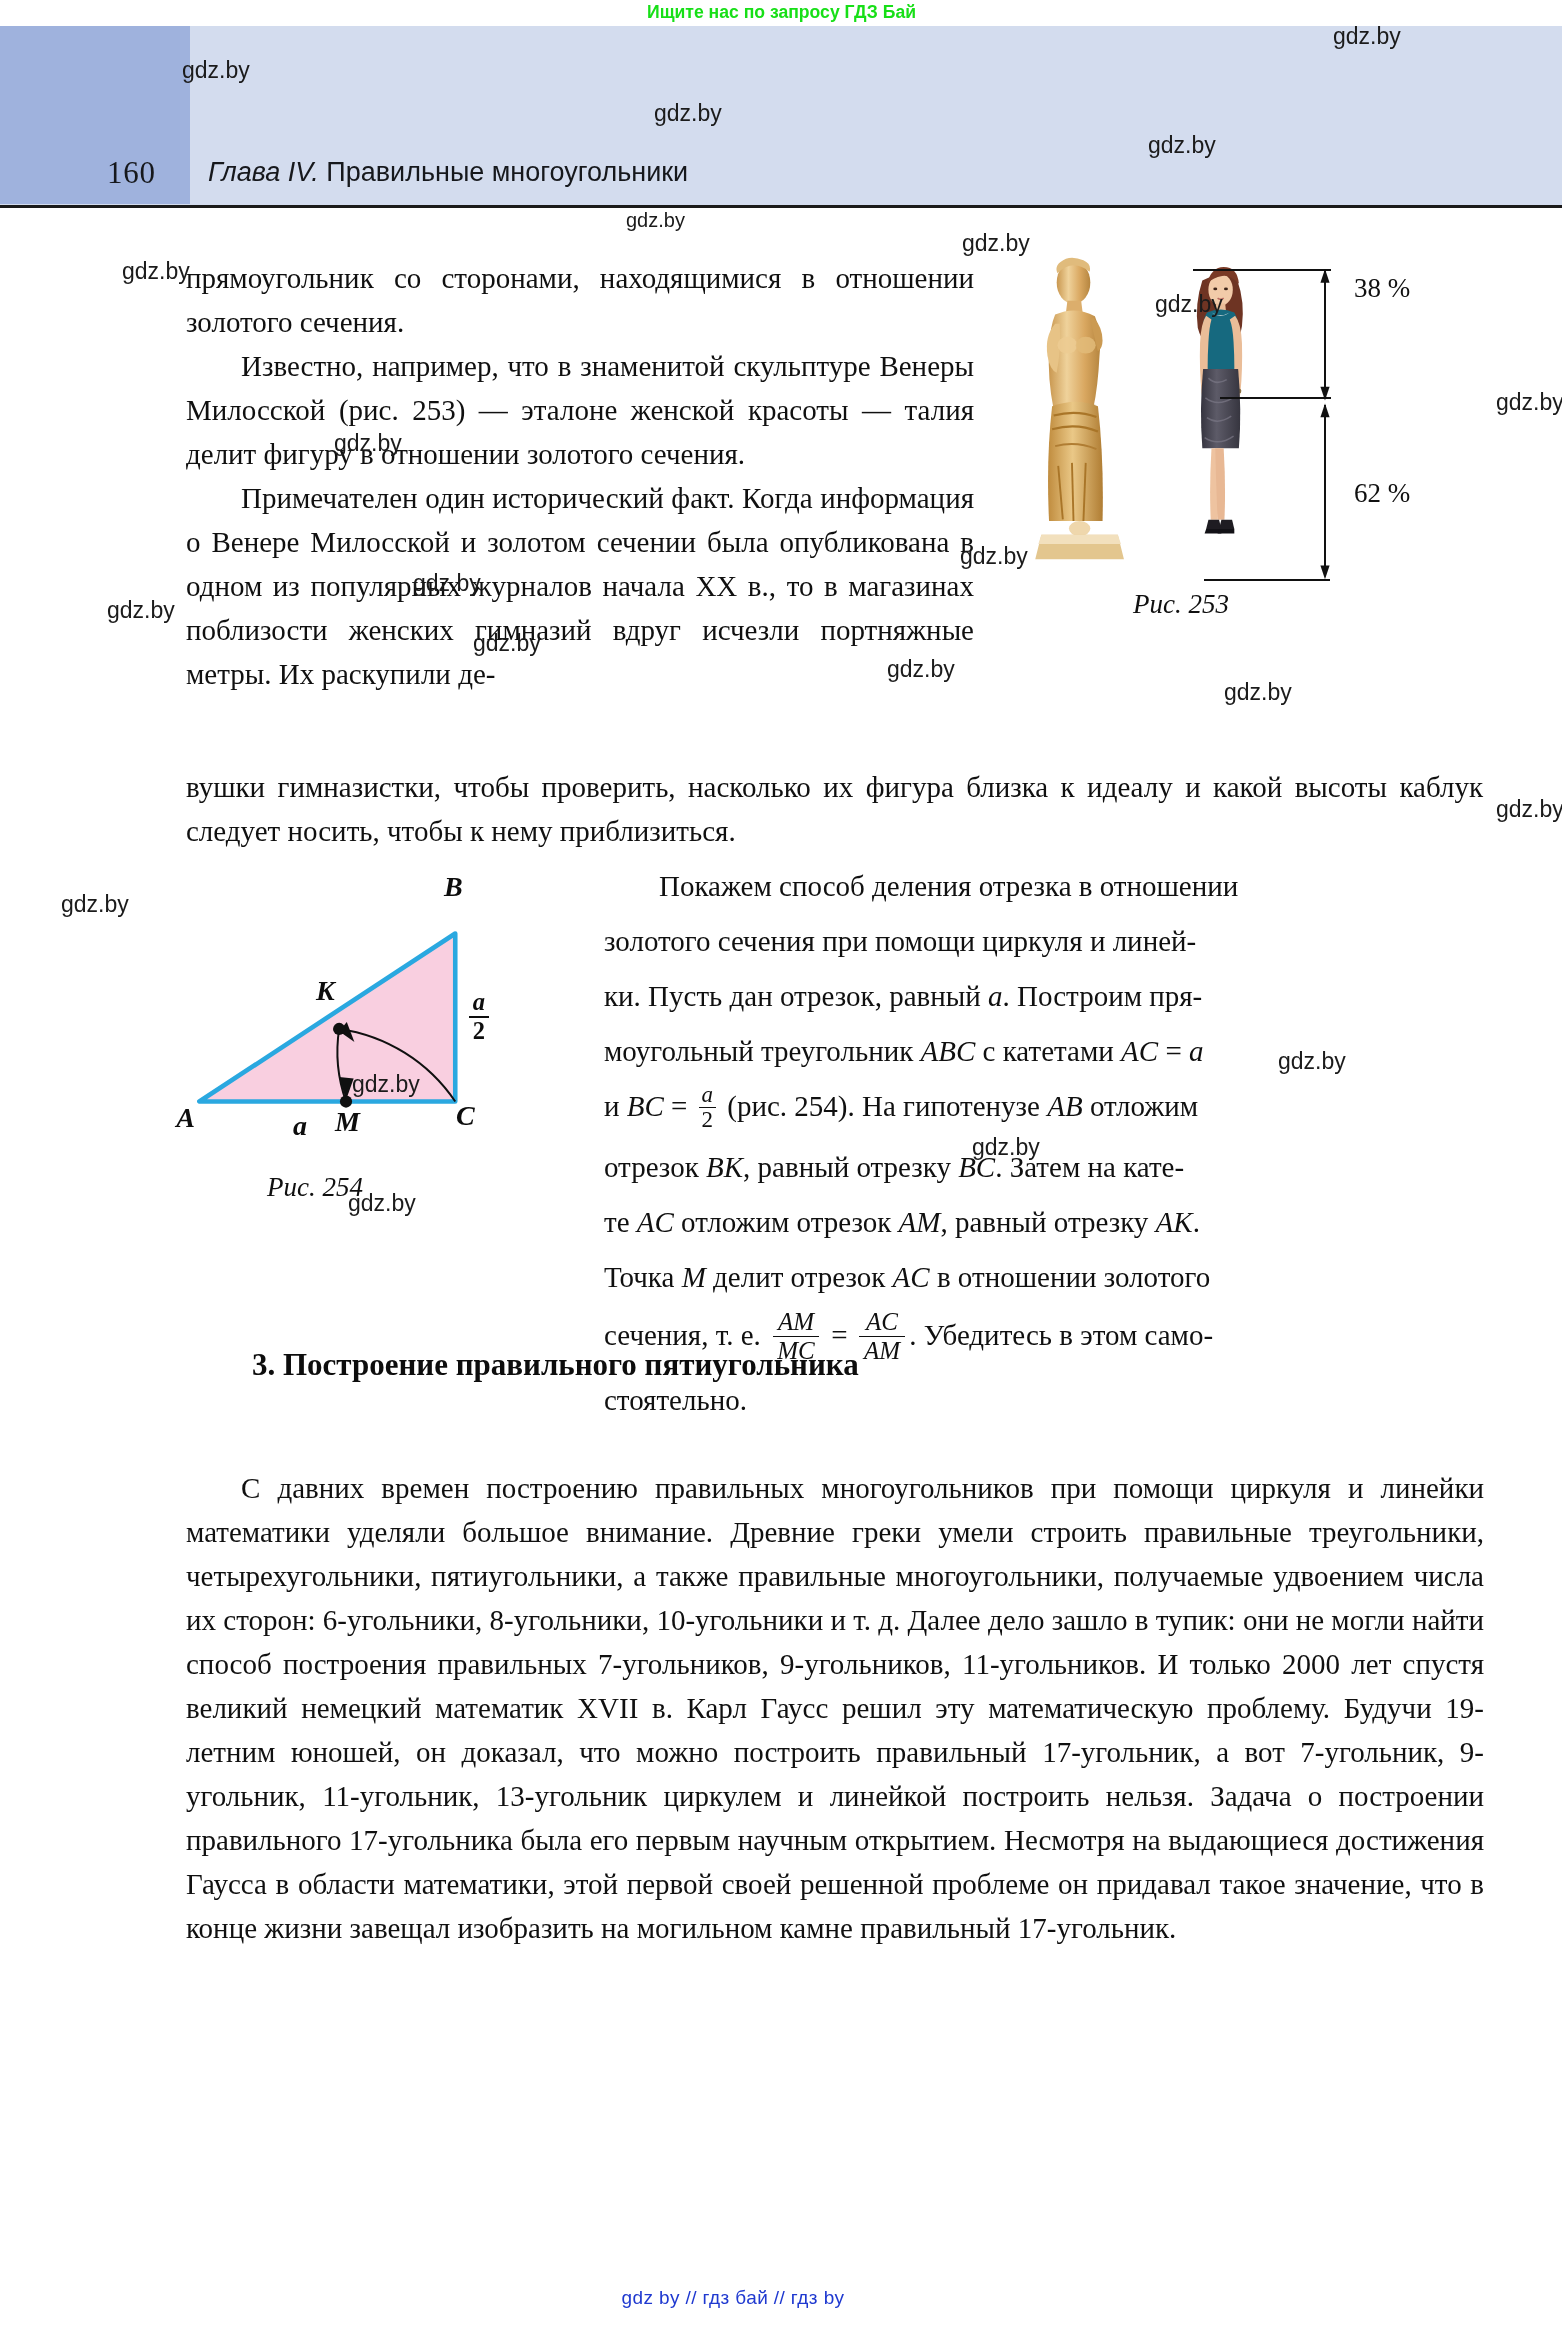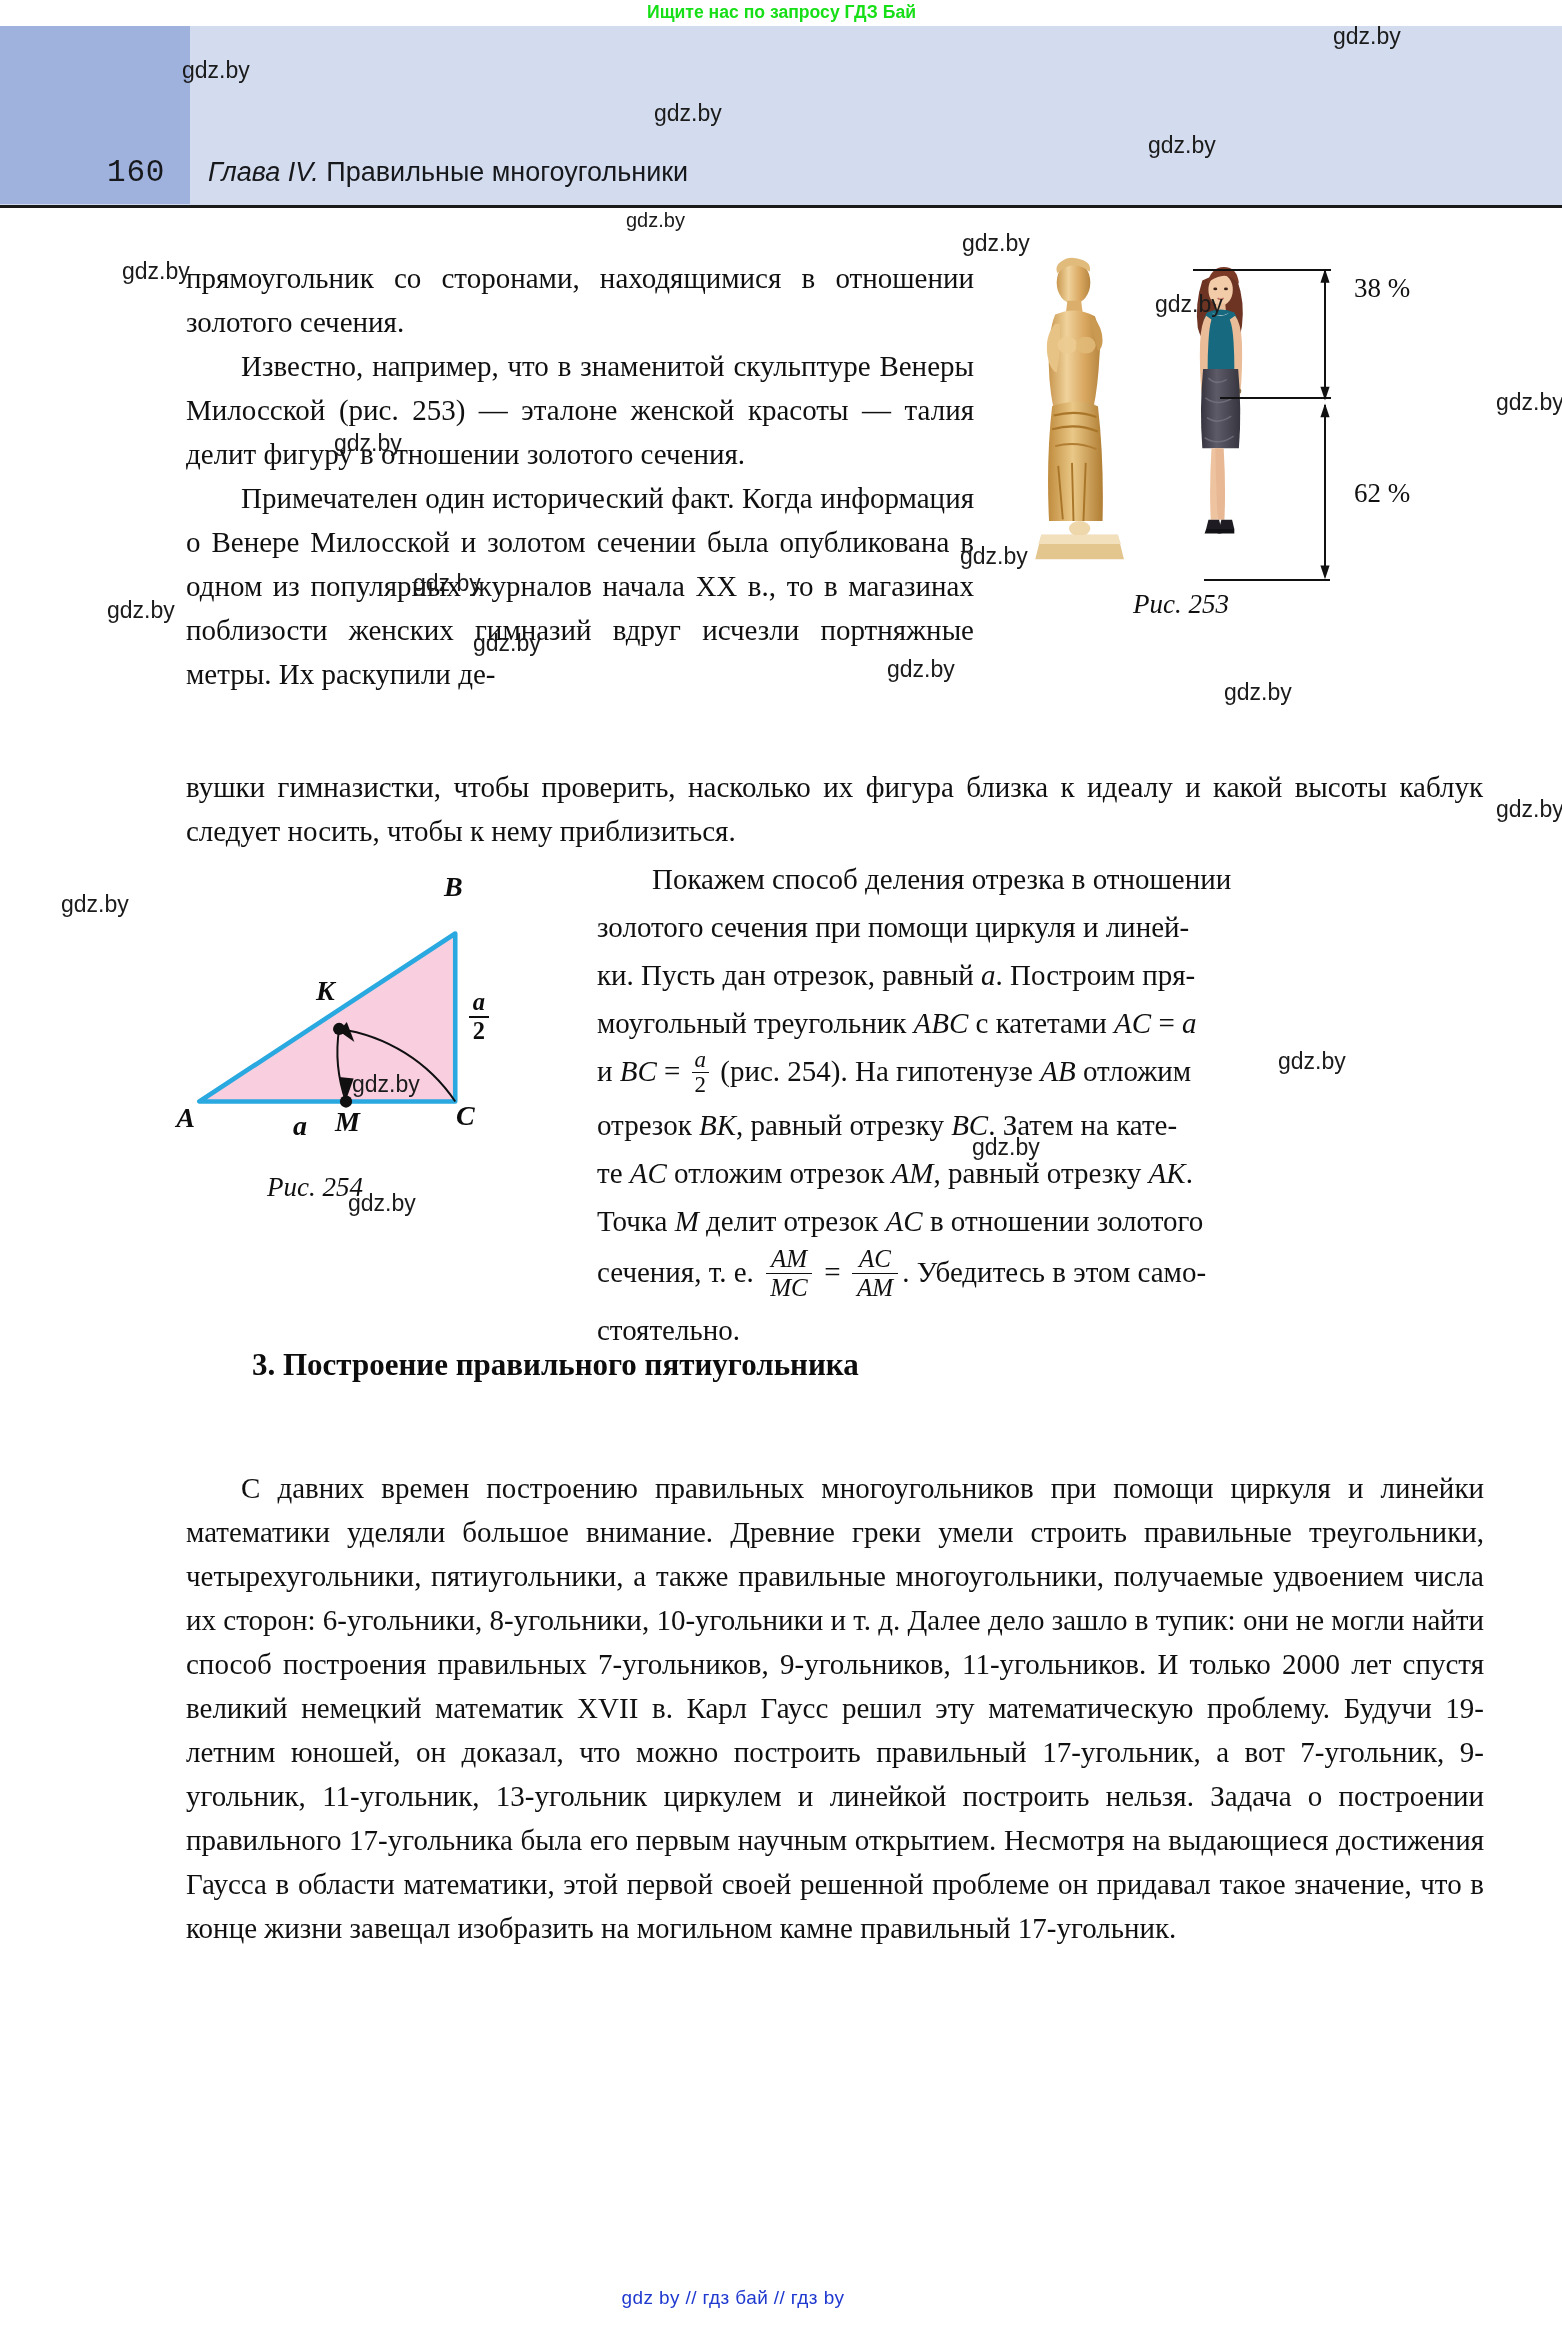--- a/index.html
+++ b/index.html
@@ -48,21 +48,21 @@
     top: 26px;
     left: 0;
     width: 190px;
     height: 178px;
     background: #9fb2dd;
   }
   .page-number {
     position: absolute;
     top: 155px;
     left: 107px;
-    font-family: Liberation Mono, monospace;
+    font-family: Liberation Serif, serif;
     font-size: 31px;
     color: #16181c;
     letter-spacing: 0.8px;
   }
   .chapter-line {
     position: absolute;
     top: 157px;
     left: 208px;
     font-family: "Liberation Sans", sans-serif;
     font-size: 27px;
@@ -100,21 +100,21 @@
   .col-right {
     position: absolute;
     left: 593px;
     top: 853px;
     width: 890px;
     font-size: 29px;
     line-height: 44px;
     text-align: justify;
     color: #101010;
   }
-  .col-right p { margin: 4px; }
+  .col-right p { margin: 11px; }
   .col-right .indent { text-indent: 55px; }
   .mi { font-style: italic; font-family: "Liberation Serif", serif; }
 
   
   .frac {
     display: inline-block;
     vertical-align: middle;
     text-align: center;
     font-size: 23px;
     line-height: 1.05;

